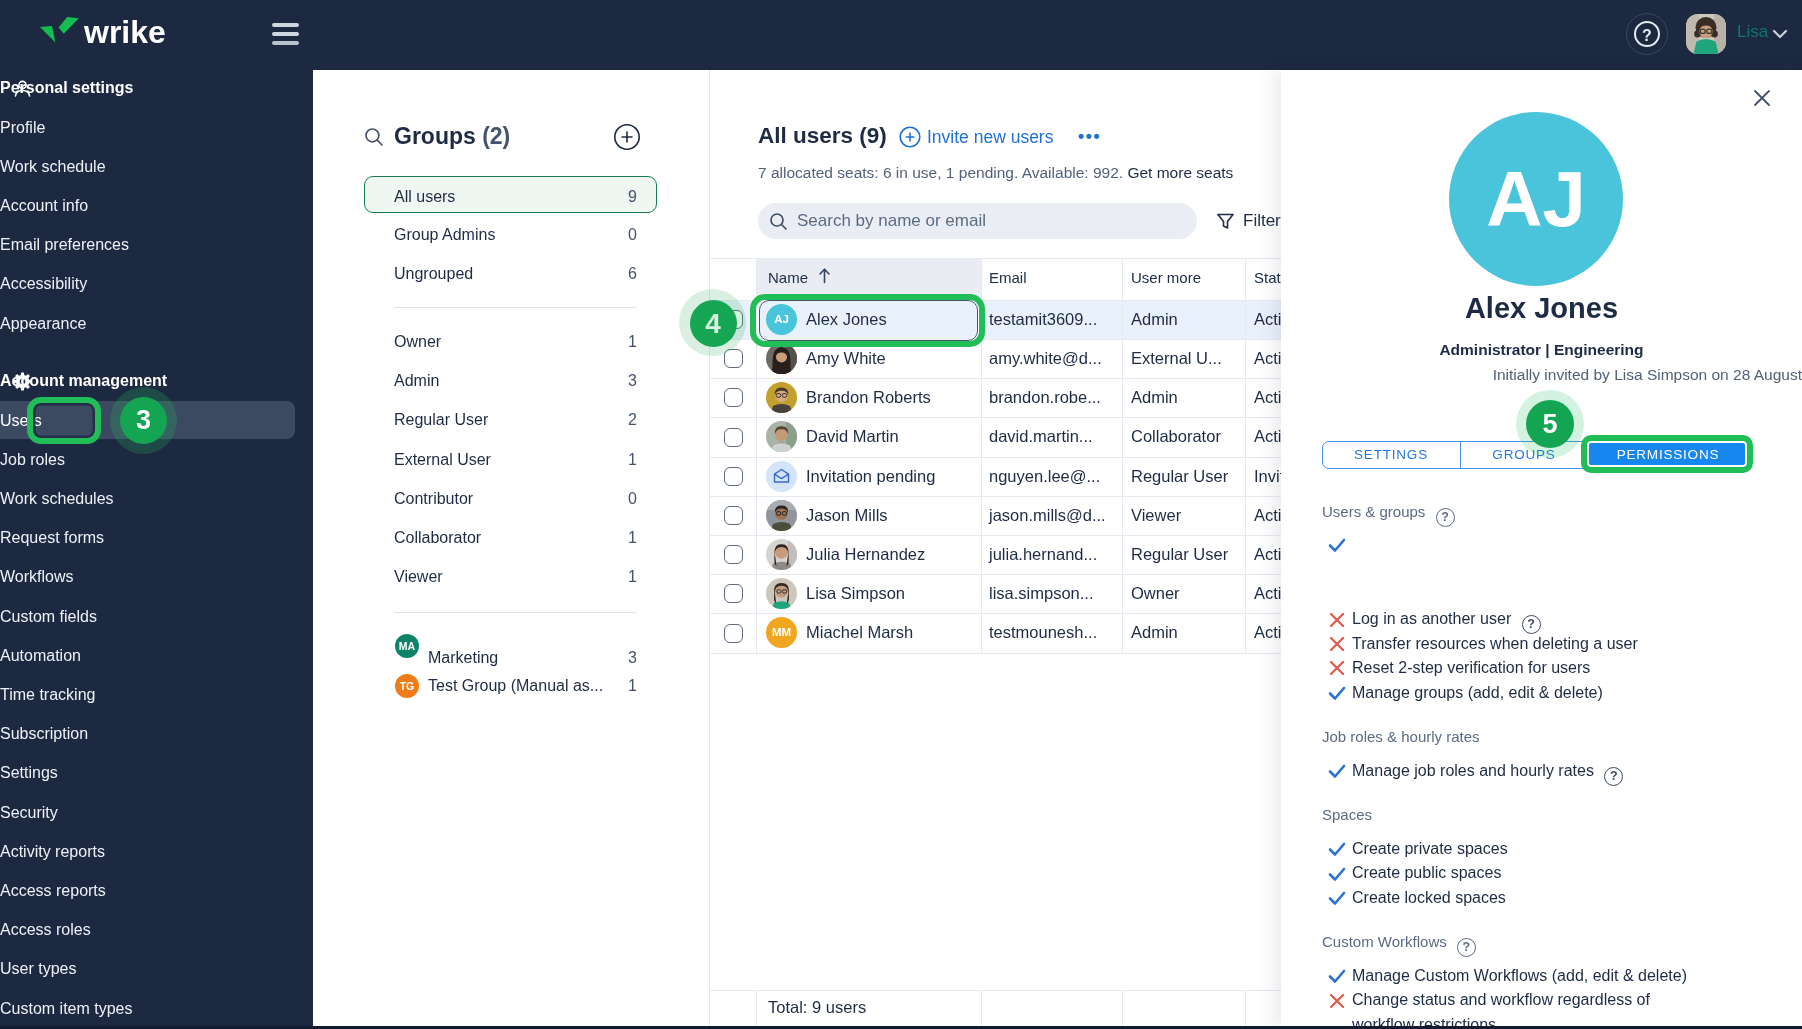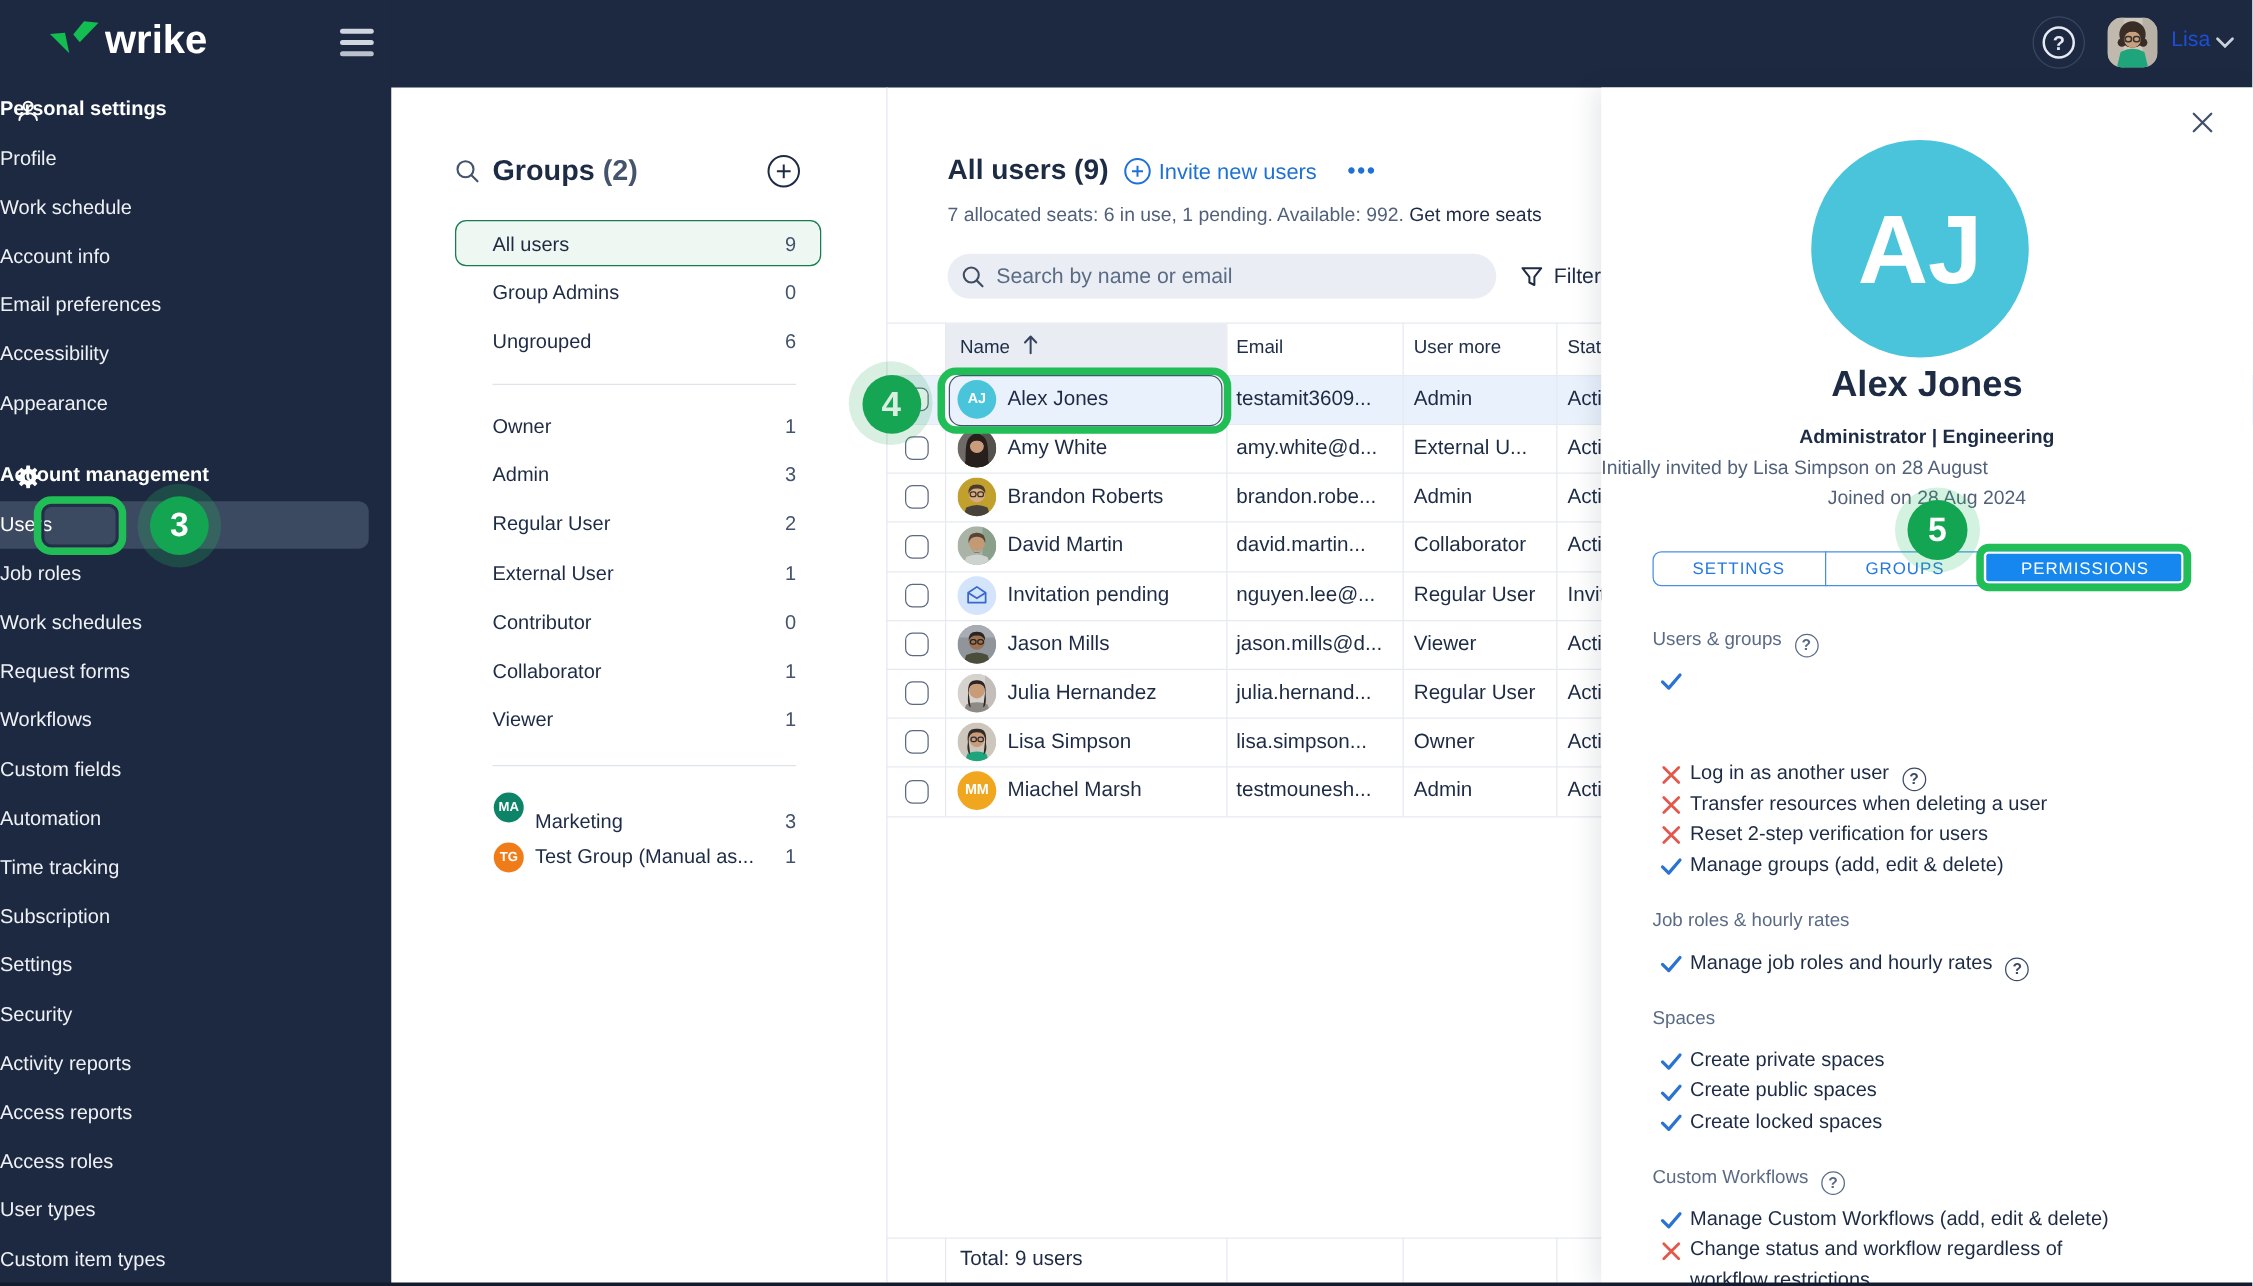--- a/index.html
+++ b/index.html
@@ -66,21 +66,21 @@
     <circle cx="20" cy="13.5" r="10.5" fill="#3a2d26"></circle>
     <circle cx="11.5" cy="20" r="3.4" fill="#3a2d26"></circle>
     <circle cx="28.5" cy="20" r="3.4" fill="#3a2d26"></circle>
     <path d="M7 42 L10.5 27.5 Q20 22.5 29.5 27.5 L33 42 Z" fill="#1ea57c"></path>
     <circle cx="20" cy="17.5" r="6.6" fill="#c99f7e"></circle>
     <path d="M12.8 16 Q13 8.6 20 8.6 Q27 8.6 27.2 16 Q25.5 11.2 20 11.4 Q14.5 11.2 12.8 16Z" fill="#3a2d26"></path>
     <rect x="14.2" y="15.2" width="5" height="4.2" rx="2" fill="none" stroke="#33332f" stroke-width="1.2"></rect>
     <rect x="20.8" y="15.2" width="5" height="4.2" rx="2" fill="none" stroke="#33332f" stroke-width="1.2"></rect>
   </g>
 </svg>
-<div class="abs" style="left:1737px;top:22px;color:#1d4ed8;font-size:17px">Lisa</div>
+<div class="abs" style="left:1737px;top:22px;color:#0f766e;font-size:17px">Lisa</div>
 <svg class="abs" style="left:1772px;top:29px" width="16" height="10" viewBox="0 0 16 10">
     <path d="M2 2 L8 8 L14 2" stroke="#c8d0db" stroke-width="2.2" fill="none" stroke-linecap="round"></path>
   </svg>
 
 <svg class="abs" style="left:13px;top:79px" width="19" height="19" viewBox="0 0 19 19">
     <circle cx="9.5" cy="6" r="3.6" fill="none" stroke="#fff" stroke-width="1.6"></circle>
     <path d="M2.5 17 Q3 11.5 9.5 11.5 Q16 11.5 16.5 17" fill="none" stroke="#fff" stroke-width="1.6" stroke-linecap="round"></path>
   </svg>
 <div class="abs sideitem sidehead" style="top:68.4px">Personal settings</div>
 <div class="abs sideitem" style="top:107.6px">Profile</div>
@@ -343,22 +343,21 @@
 <div class="abs vline" style="left:1244.5px;top:989.8px;height:36.2px"></div>
 <div class="abs row-text" style="left:768px;top:998px">Total: 9 users</div>
 
 <div class="abs panel">
   <svg class="abs" style="left:472px;top:19px" width="18" height="18" viewBox="0 0 18 18">
       <path d="M2 2 L16 16 M16 2 L2 16" stroke="#42506a" stroke-width="1.8" stroke-linecap="round"></path>
     </svg>
   <div class="abs" style="left:168px;top:42px;width:174px;height:174px;border-radius:50%;background:#4ac4da;color:#fff;font-weight:bold;font-size:78px;text-align:center;line-height:174px">AJ</div>
   <div class="abs" style="left:0;top:222px;width:521px;text-align:center;font-size:29px;font-weight:bold;color:#1d2b44">Alex Jones</div>
   <div class="abs" style="left:0;top:271px;width:521px;text-align:center;font-size:15.5px;font-weight:bold;color:#1d2b44">Administrator | Engineering</div>
-  <div class="abs" style="left:0;top:296px;width:521px;text-align:left;font-size:15.5px;color:#52617a">Initially invited by Lisa Simpson on 28 August</div>
-  <div class="abs" style="left:0;top:320px;width:521px;text-align:center;font-size:15.5px;color:#52617a">Joined on 28 Aug 2024</div>
+  <div class="abs" style="left:0;top:296px;width:521px;text-align:right;font-size:15.5px;color:#52617a">Initially invited by Lisa Simpson on 28 August</div>
 
   <div class="abs" style="left:41px;top:371px;width:427px;height:28px;border:1px solid #4a90e2;border-radius:7px"></div>
   <div class="abs" style="left:41px;top:371px;width:139px;height:28px;line-height:28px;text-align:center;font-size:13.5px;letter-spacing:0.8px;color:#2478e0;border-right:1px solid #4a90e2">SETTINGS</div>
   <div class="abs" style="left:180px;top:371px;width:126px;height:28px;line-height:28px;text-align:center;font-size:13.5px;letter-spacing:0.8px;color:#2478e0">GROUPS</div>
   <div class="abs" style="left:306px;top:369px;width:162px;height:32px;line-height:32px;text-align:center;font-size:13.5px;letter-spacing:0.8px;color:#fff;background:#1787f0;border-radius:7px">PERMISSIONS</div>
 
   <div class="plabel" style="top:433px">Users &amp; groups <span class="qm" style="border-color:#5b6b85;color:#5b6b85">?</span></div>
   <svg class="pcheck" style="top:466px" viewBox="0 0 18 18">
       <path d="M2 9.5 L7 14.5 L16 4" stroke="#2a72d4" stroke-width="2.6" fill="none" stroke-linecap="round" stroke-linejoin="round"></path>
     </svg>

